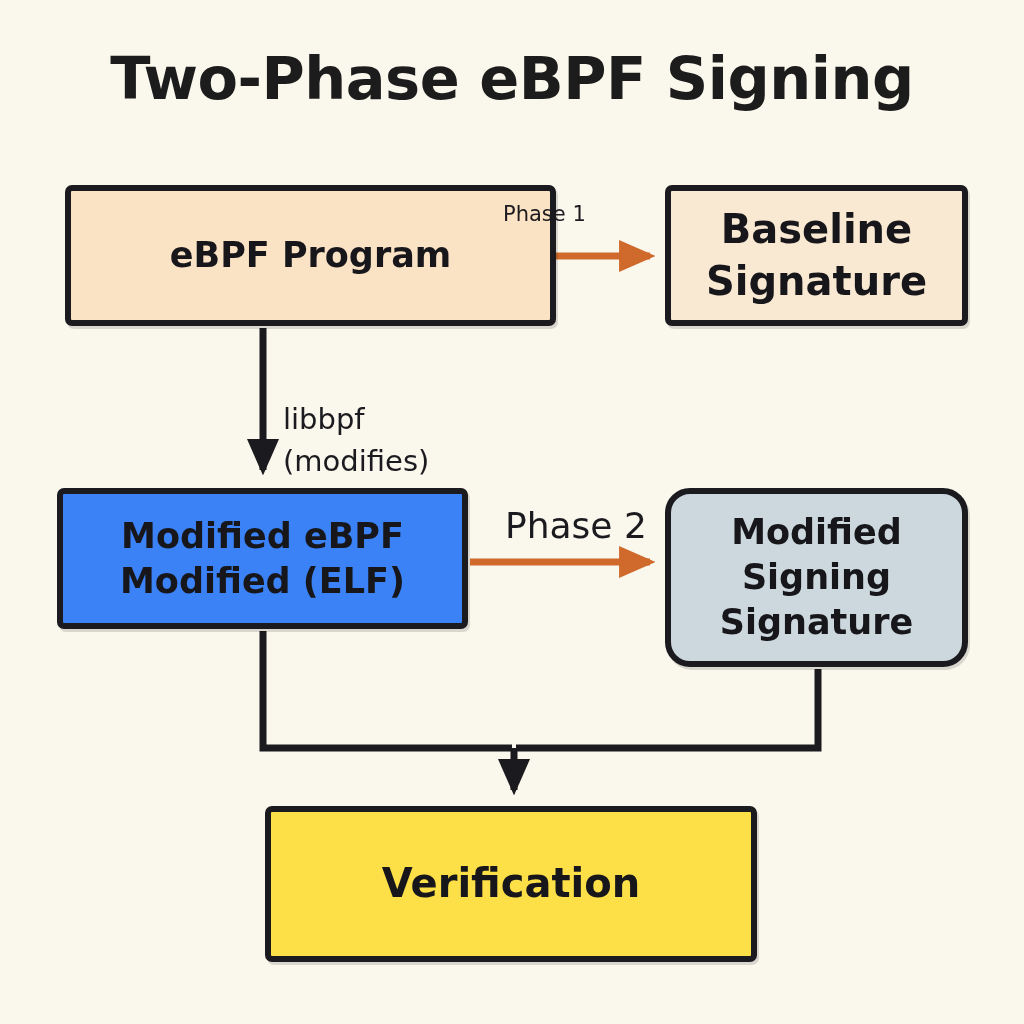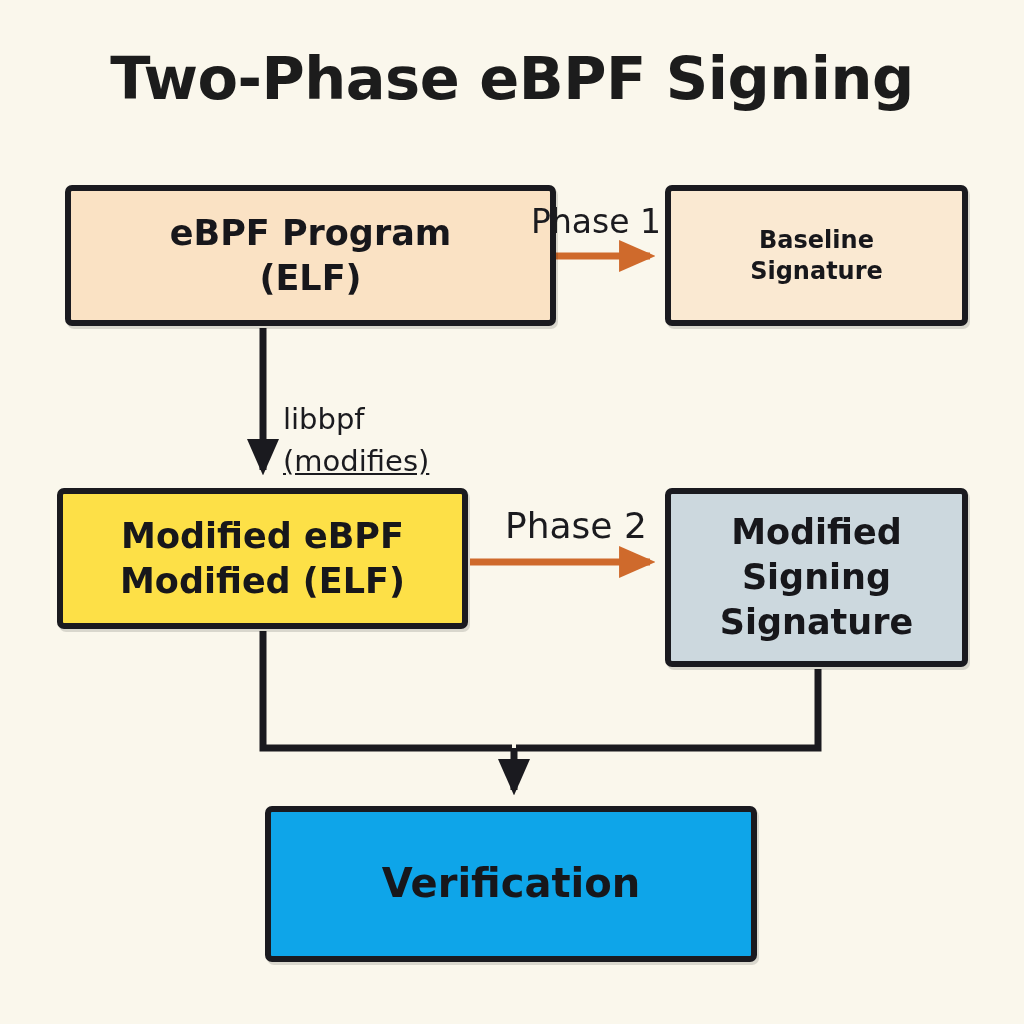--- a/index.html
+++ b/index.html
@@ -58,54 +58,55 @@
   .node span { display: block; padding: 0 12px; }
 
   #node-ebpf-program {
     left: 65px; top: 185px; width: 491px; height: 141px;
     background: #fae2c4;
     font-size: 35px;
   }
   #node-baseline-signature {
     left: 665px; top: 185px; width: 303px; height: 141px;
     background: #fae9d2;
-    font-size: 24px;
+    font-size: 40px;
     align-items: center;
   }
   #node-modified-program {
     left: 57px; top: 488px; width: 411px; height: 141px;
-    background: #fde047;
+    background: #3b82f6;
     font-size: 35px;
   }
   #node-modified-signature {
     left: 665px; top: 488px; width: 303px; height: 179px;
     background: #ccd8de;
     font-size: 35px;
+    border-radius: 25px;
   }
   #node-verification {
     left: 265px; top: 806px; width: 492px; height: 156px;
-    background: #0ea5e9;
+    background: #fde047;
     font-size: 40px;
   }
 
   .edge-label {
     position: absolute;
     color: #1b1b1f;
     font-family: "DejaVu Sans", sans-serif;
     font-weight: 500;
     white-space: nowrap;
   }
-  #label-phase-1 { left: 531px; top: 202px; font-size: 33px; }
+  #label-phase-1 { left: 503px; top: 202px; font-size: 21px; }
   #label-phase-2 { left: 505px; top: 505px; font-size: 36px; }
   #label-libbpf {
     left: 283px; top: 366px; font-size: 29px; line-height: 1.45;
     text-align: left;
     margin-top: 32px;
   }
-  #label-libbpf .l2 { display: block; text-decoration: underline; }
+  #label-libbpf .l2 { display: block; }
 </style>
 </head>
 <body>
 
 <div id="canvas">
 
   <svg id="wires" viewBox="0 0 1024 1024" width="1024" height="1024" xmlns="http://www.w3.org/2000/svg">
     <defs>
       <marker id="arrow-orange" viewBox="0 0 10 10" refX="8.5" refY="5" markerWidth="5.2" markerHeight="5.2" orient="auto-start-reverse">
         <path d="M 0 0.6 L 10 5 L 0 9.4 z" fill="#cf6a2c"></path>
@@ -136,21 +137,20 @@
     <g>
       <line x1="514" y1="748" x2="514" y2="790" stroke="#1a1a1f" stroke-width="7" marker-end="url(#arrow-black)"></line>
     </g>
   </svg>
 
   <div class="title">Two-Phase eBPF Signing</div>
 
   <div class="node" id="node-ebpf-program">
     <span>
       <span>eBPF Program</span>
-      <span>(ELF)</span>
     </span>
   </div>
 
   <div class="node" id="node-baseline-signature">
     <span>
       <span>Baseline</span>
       <span>Signature</span>
     </span>
   </div>
 

